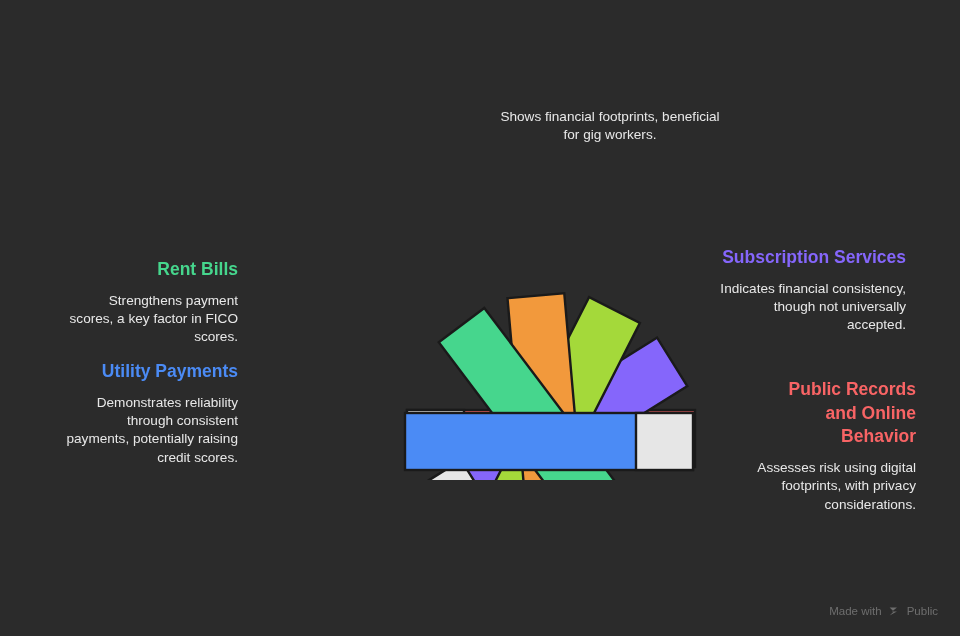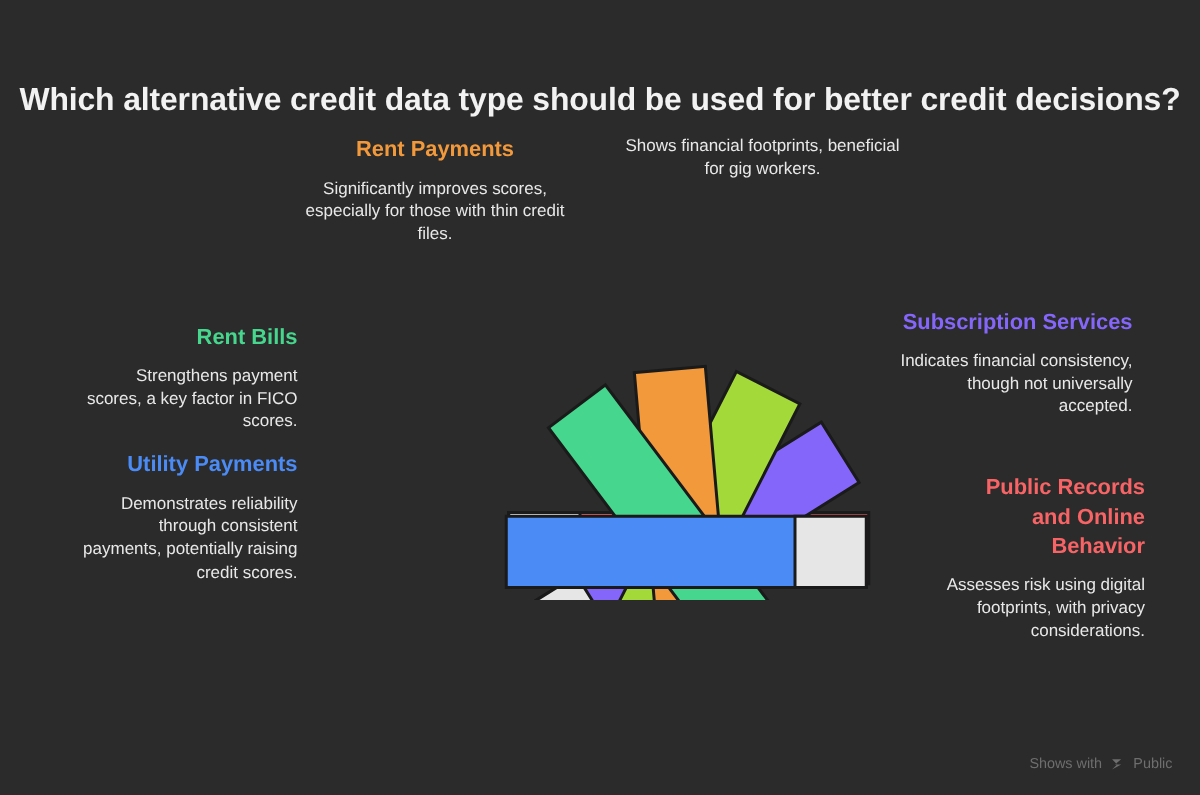--- a/index.html
+++ b/index.html
@@ -92,21 +92,20 @@
     display: inline-block;
     width: 13px;
     height: 13px;
   }
 </style>
 </head>
 <body>
 
 <div id="stage">
 
-  <h1 class="title">Which alternative credit data type should be used for better credit decisions?</h1>
 
   <div id="fan">
     <svg width="450" height="290" viewBox="0 0 450 290" xmlns="http://www.w3.org/2000/svg">
 
       <g transform="rotate(0 295 250)">
         <rect x="152" y="220" width="288" height="57" fill="#f86465" stroke="#1a1a1a" stroke-width="2.4"></rect>
         <rect x="152" y="220" width="57" height="57" fill="#e6e6e6" stroke="#1a1a1a" stroke-width="2.4"></rect>
       </g>
 
       <g transform="rotate(-32 295 250)">
@@ -130,24 +129,20 @@
       </g>
 
       <g transform="rotate(-180 295 250)">
         <rect x="152" y="220" width="288" height="57" fill="#4b8bf5" stroke="#1a1a1a" stroke-width="2.4"></rect>
         <rect x="152" y="220" width="57" height="57" fill="#e6e6e6" stroke="#1a1a1a" stroke-width="2.4"></rect>
       </g>
 
     </svg>
   </div>
 
-  <div class="node align-center" id="node-rent">
-    <div class="heading" style="color:#f2993c;">Rent Payments</div>
-    <div class="desc">Significantly improves scores, especially for those with thin credit files.</div>
-  </div>
 
   <div class="node align-center" id="node-bank">
     <div class="desc">Shows financial footprints, beneficial for gig workers.</div>
   </div>
 
   <div class="node align-right" id="node-phone">
     <div class="heading" style="color:#46d68d;">Rent Bills</div>
     <div class="desc">Strengthens payment scores, a key factor in FICO scores.</div>
   </div>
 
@@ -160,21 +155,21 @@
     <div class="heading" style="color:#8566fb;">Subscription Services</div>
     <div class="desc">Indicates financial consistency, though not universally accepted.</div>
   </div>
 
   <div class="node align-left" id="node-public">
     <div class="heading" style="color:#f86465;margin-left:48px;">Public Records and Online Behavior</div>
     <div class="desc">Assesses risk using digital footprints, with privacy considerations.</div>
   </div>
 
   <div id="watermark">
-    <span>Shows with</span>
+    <span>Made with</span>
     <span class="wm-logo">
       <svg viewBox="0 0 16 16" width="13" height="13" aria-hidden="true">
         <path d="M2 3 L11 3 L5 8 L11 8 L2 13 L7 8 Z" fill="#6e6e6e"></path>
       </svg>
     </span>
     <span>Public</span>
   </div>
 
 </div>
 

